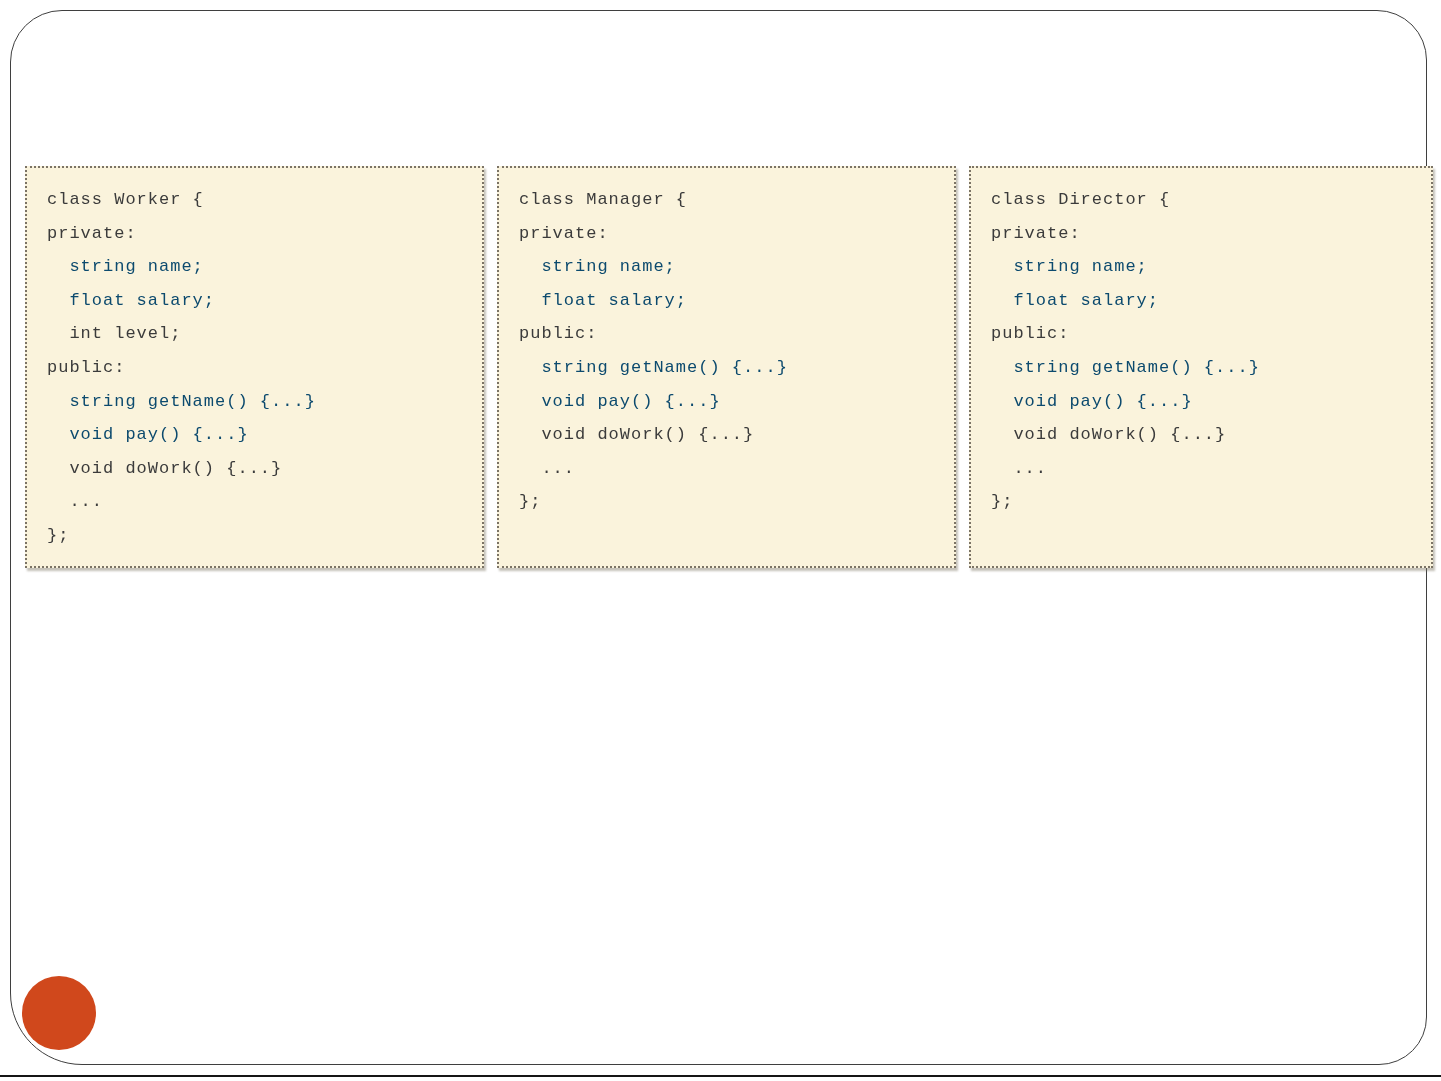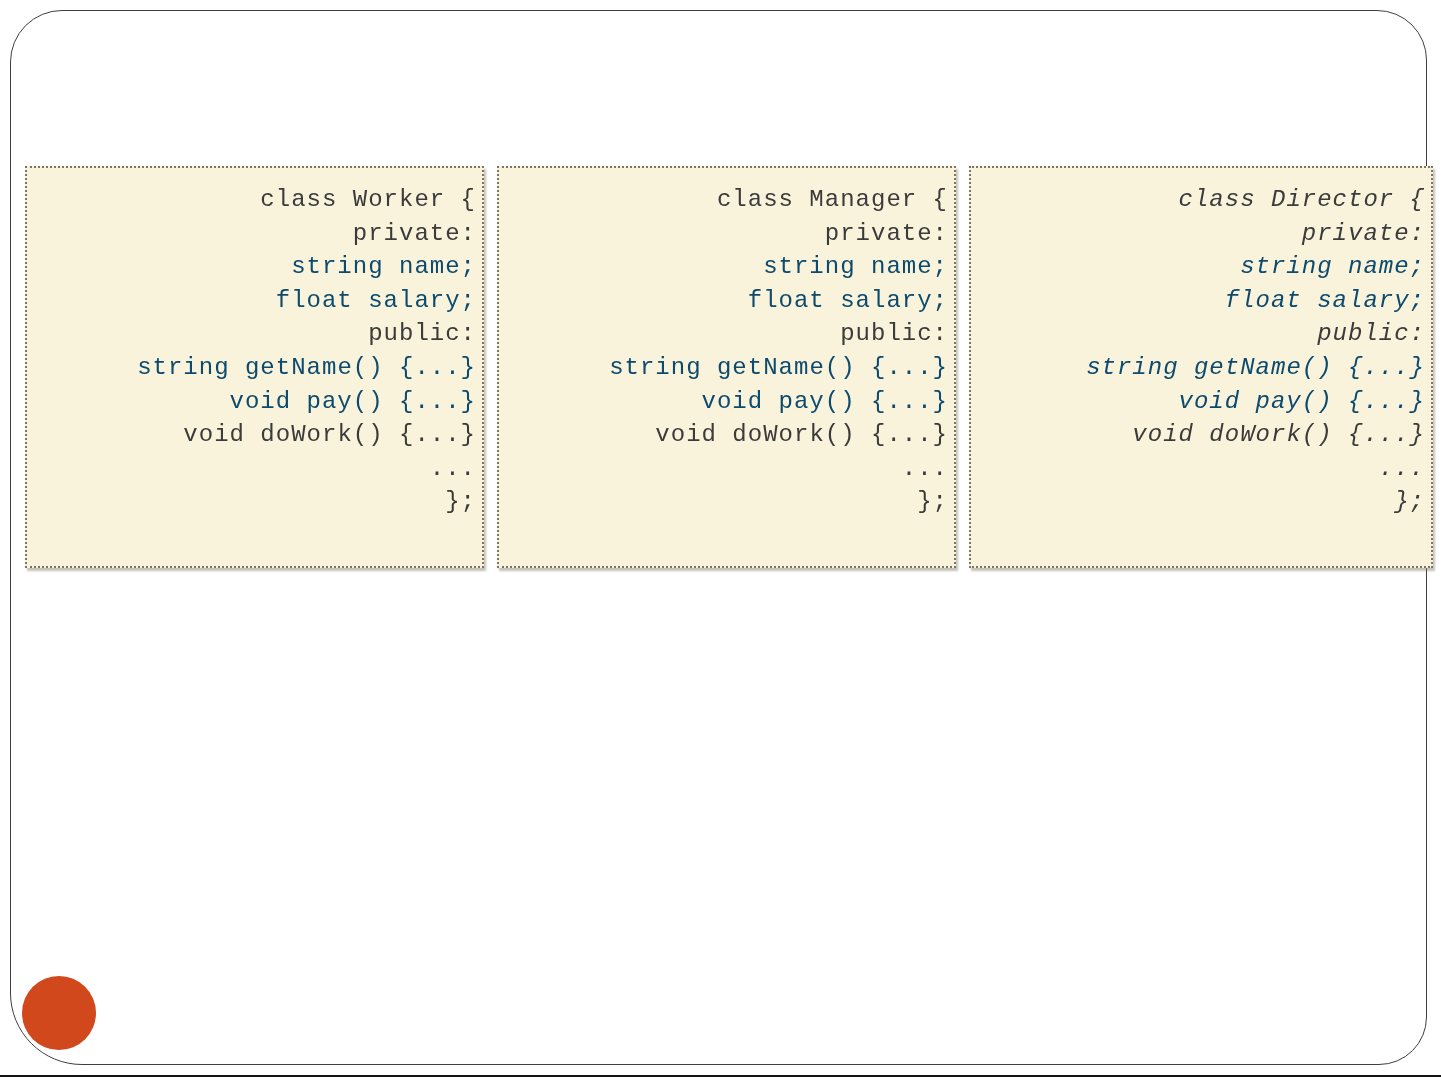--- a/index.html
+++ b/index.html
@@ -32,29 +32,28 @@
     height: 402px;
     box-sizing: border-box;
     background: #faf3dc;
     border: 2px dotted #7b7365;
     box-shadow: 2px 3px 2px rgba(125, 118, 98, 0.45);
     padding: 15px 6px 0 20px;
     overflow: hidden;
   }
   .code-box-1 { left: 25px;  width: 459px; }
   .code-box-2 { left: 497px; width: 459px; }
-  .code-box-3 { left: 969px; width: 464px; font-style: italic; }
+  .code-box-3 { left: 969px; width: 464px; }
   .code-line {
     font-family: "Liberation Mono", "DejaVu Sans Mono", monospace;
-    font-size: 24px;
+    font-size: 17px;
     line-height: 33.6px;
     letter-spacing: 1px;
     white-space: pre;
     color: #3b3b3b;
-    text-align: right;
   }
   .code-line.red { color: #0c4a6e; }
   .code-line.black { color: #3b3b3b; }
   .accent-circle {
     position: absolute;
     left: 22px;
     top: 976px;
     width: 74px;
     height: 74px;
     border-radius: 50%;
@@ -74,20 +73,21 @@
 
 <div class="stage">
 
   <div class="slide-border"></div>
 
   <div class="code-box code-box-1">
       <div class="code-line black">class Worker {</div>
       <div class="code-line black">private:</div>
       <div class="code-line red">  string name;</div>
       <div class="code-line red">  float salary;</div>
+      <div class="code-line black">  int level;</div>
       <div class="code-line black">public:</div>
       <div class="code-line red">  string getName() {...}</div>
       <div class="code-line red">  void pay() {...}</div>
       <div class="code-line black">  void doWork() {...}</div>
       <div class="code-line black">  ...</div>
       <div class="code-line black">};</div>
     </div>
 
   <div class="code-box code-box-2">
       <div class="code-line black">class Manager {</div>

